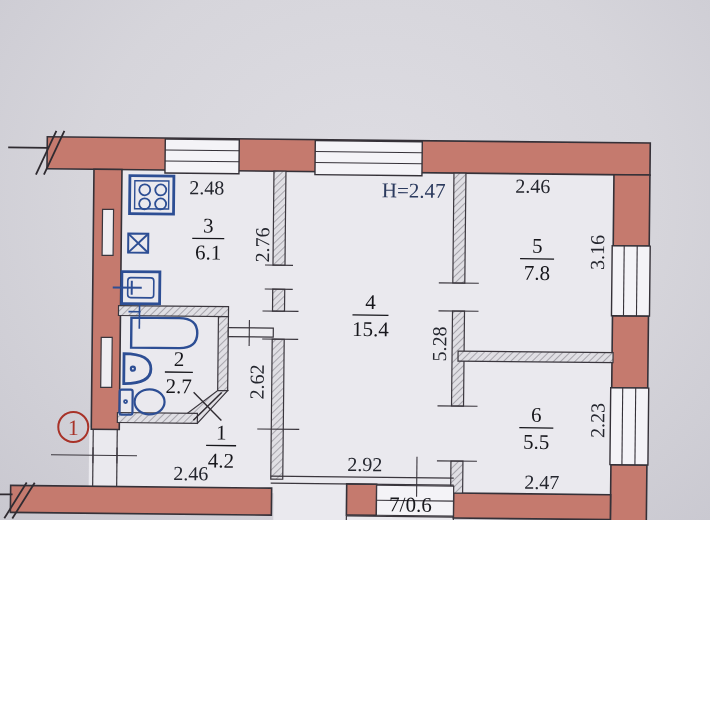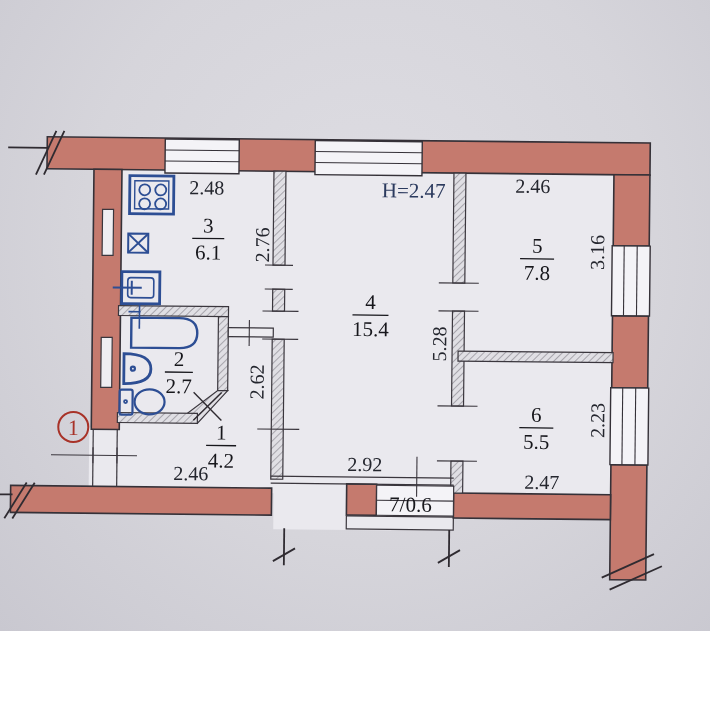--- a/index.html
+++ b/index.html
@@ -1,17 +1,17 @@
 <!DOCTYPE html>
 <html><head>
 <meta charset="utf-8">
 <style>
   html,body{margin:0;padding:0;}
   .photo{
-    width:710px;height:631px;position:relative;overflow:hidden;
+    width:710px;height:520px;position:relative;overflow:hidden;
     background: radial-gradient(ellipse at 52% 38%, #dedde3 0%, #d6d5db 55%, #c9c8d0 100%);
   }
   svg{display:block;}
   svg text{font-family:"Liberation Serif", serif;}
   .dim{font-size:20px;}
   .h{font-size:21px;}
   .rnum,.rarea{font-size:21px;}
   .r7{font-size:21px;}
   .mk{font-size:22px;}
 </style>

